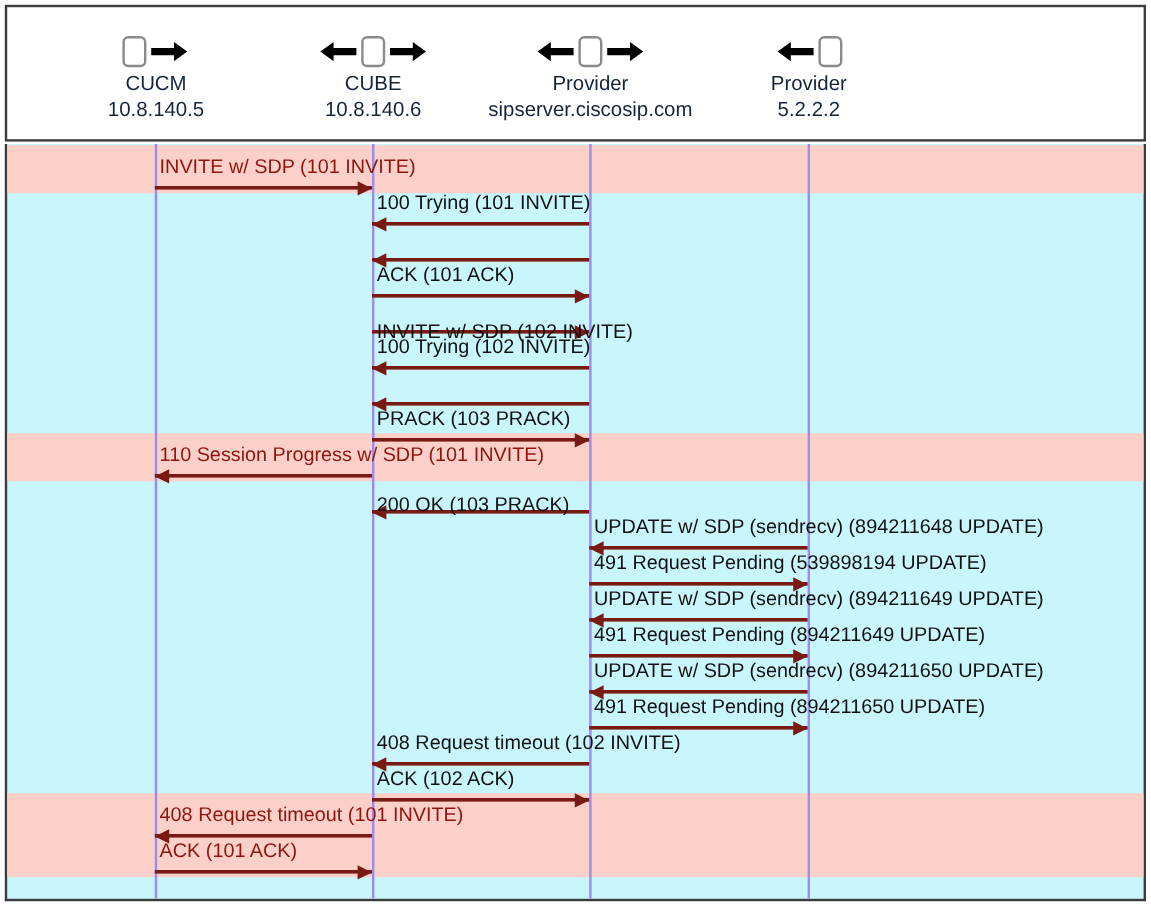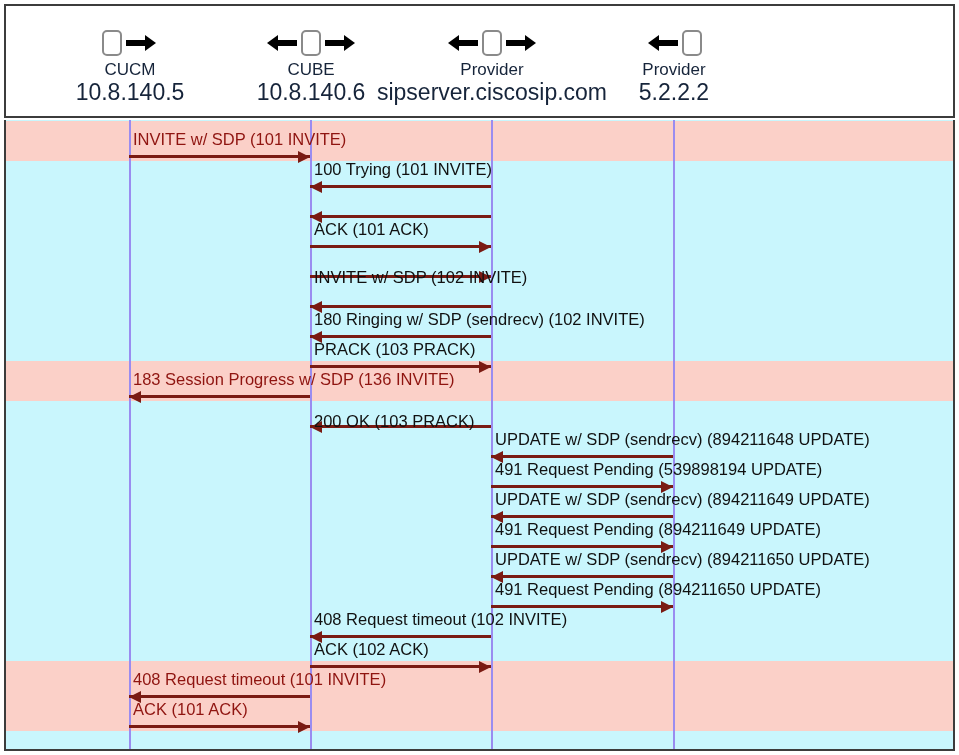--- a/index.html
+++ b/index.html
@@ -28,21 +28,21 @@
   }
   .host-box{
     width:20px;height:26px;border:2px solid #8a8a8a;border-radius:5px;
     background:#ffffff;box-sizing:border-box;display:inline-block;
   }
   .arw{display:inline-block;line-height:0;}
   .node-name{
     font-size:17px;color:#16243a;line-height:20px;white-space:nowrap;
   }
   .node-addr{
-    font-size:23px;color:#16243a;line-height:20px;white-space:nowrap;
+    font-size:17px;color:#16243a;line-height:20px;white-space:nowrap;
   }
   
   #flow{
     position:absolute;left:4px;top:120px;width:951px;height:631px;
     box-sizing:border-box;
     border:2px solid #3c3c3c;
     border-top:none;
     background:#c9f6fd;
     overflow:hidden;
   }
@@ -152,29 +152,29 @@
       <div class="arrow-line" style="left: 304px; width: 181px; top: 95px;"></div>
       <div class="arrow-head left" style="top: 91px; left: 304px;"></div>
       <div class="arrow-line" style="left: 304px; width: 181px; top: 125px;"></div>
       <div class="arrow-head right" style="top: 121px; left: 473px;"></div>
       <div class="msg-label" style="left: 308px; top: 100px;">ACK (101 ACK)</div>
       <div class="arrow-line" style="left: 304px; width: 181px; top: 155px;"></div>
       <div class="arrow-head right" style="top: 151px; left: 473px;"></div>
       <div class="msg-label" style="left: 308px; top: 130px; margin-top: 18px;">INVITE w/ SDP (102 INVITE)</div>
       <div class="arrow-line" style="left: 304px; width: 181px; top: 185px;"></div>
       <div class="arrow-head left" style="top: 181px; left: 304px;"></div>
+      <div class="msg-label" style="left: 308px; top: 160px;">100 Trying (102 INVITE)</div>
       <div class="arrow-line" style="left: 304px; width: 181px; top: 215px;"></div>
       <div class="arrow-head left" style="top: 211px; left: 304px;"></div>
-      <div class="msg-label" style="left: 308px; top: 190px;">180 Ringing w/ SDP (sendrecv) (102 INVITE)</div>
       <div class="arrow-line" style="left: 304px; width: 181px; top: 245px;"></div>
       <div class="arrow-head right" style="top: 241px; left: 473px;"></div>
       <div class="msg-label" style="left: 308px; top: 220px;">PRACK (103 PRACK)</div>
       <div class="arrow-line" style="left: 123px; width: 181px; top: 275px;"></div>
       <div class="arrow-head left" style="top: 271px; left: 123px;"></div>
-      <div class="msg-label hl" style="left: 127px; top: 250px;">183 Session Progress w/ SDP (136 INVITE)</div>
+      <div class="msg-label hl" style="left: 127px; top: 250px;">110 Session Progress w/ SDP (101 INVITE)</div>
       <div class="arrow-line" style="left: 304px; width: 181px; top: 305px;"></div>
       <div class="arrow-head left" style="top: 301px; left: 304px;"></div>
       <div class="msg-label" style="left: 308px; top: 292px;">200 OK (103 PRACK)</div>
       <div class="arrow-line" style="left: 485px; width: 182px; top: 335px;"></div>
       <div class="arrow-head left" style="top: 331px; left: 485px;"></div>
       <div class="msg-label" style="left: 489px; top: 310px;">UPDATE w/ SDP (sendrecv) (894211648 UPDATE)</div>
       <div class="arrow-line" style="left: 485px; width: 182px; top: 365px;"></div>
       <div class="arrow-head right" style="top: 361px; left: 655px;"></div>
       <div class="msg-label" style="left: 489px; top: 340px;">491 Request Pending (539898194 UPDATE)</div>
       <div class="arrow-line" style="left: 485px; width: 182px; top: 395px;"></div>

